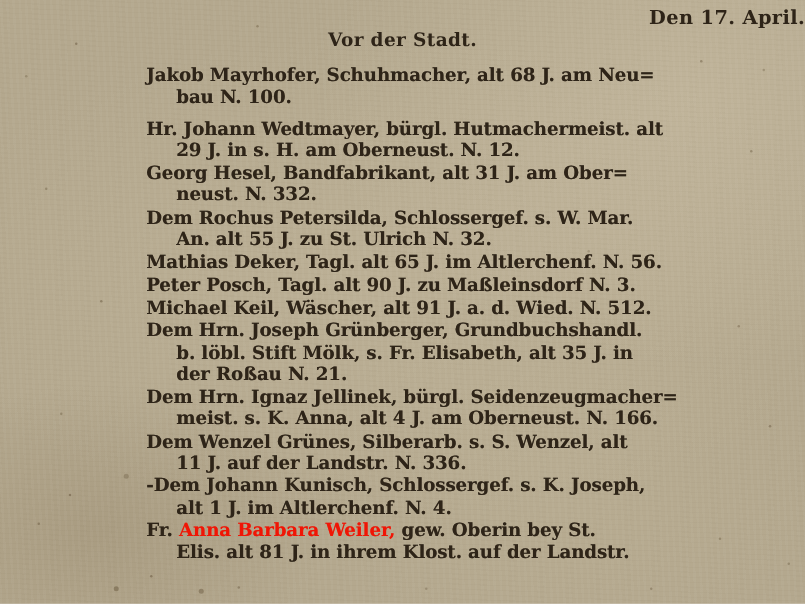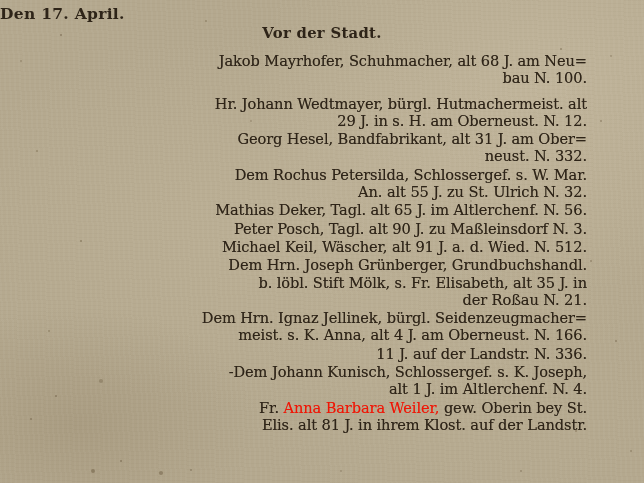--- a/index.html
+++ b/index.html
@@ -34,36 +34,35 @@
       92px 470px 0 1px rgba(93,76,50,.42), 190px 469px 0 0 rgba(93,76,50,.40),
       590px 260px 0 0 rgba(93,76,50,.36), 615px 340px 0 0 rgba(93,76,50,.40),
       575px 430px 0 0 rgba(93,76,50,.34), 520px 470px 0 0 rgba(93,76,50,.36),
       340px 470px 0 0 rgba(93,76,50,.30), 250px 120px 0 0 rgba(93,76,50,.28),
       470px 200px 0 0 rgba(93,76,50,.25), 610px 55px 0 0 rgba(93,76,50,.30),
       20px 60px 0 0 rgba(93,76,50,.30), 630px 450px 0 0 rgba(93,76,50,.35),
       100px 380px 0 1px rgba(93,76,50,.30), 55px 395px 0 0 rgba(93,76,50,.45);
   }
   .date-header {
     position:absolute; top:4px; left:0; width:100%;
-    text-align:left; font-size:15.5px; font-weight:700;
+    text-align:right; font-size:15.5px; font-weight:700;
     color:var(--ink); letter-spacing:.3px;
   }
   .section-header {
     position:absolute; top:24px; left:0; width:100%;
     text-align:center; font-size:14.8px; font-weight:700;
     color:var(--ink); letter-spacing:.3px;
   }
   .entries { position:absolute; left:117px; top:52px; width:470px; }
   .entry { margin:0 0 1px 0; }
   .entry.gap { margin-bottom:8px; }
   .line {
-    font-size:14.6px; font-weight:400; line-height:17.3px;
+    font-size:14.6px; font-weight:700; line-height:17.3px;
     color:var(--ink); letter-spacing:-.1px; white-space:nowrap;
     text-shadow:0 0 .5px rgba(46,36,24,.55);
-    text-align:right;
   }
   .line.wrap { padding-left:24px; }
   .red { color:var(--red); text-shadow:0 0 .5px rgba(240,20,5,.5); }
 </style>
 </head>
 <body>
 
 <div class="paper">
   <div class="grain"></div>
   <div class="specks"></div>
@@ -101,20 +100,21 @@
       <div class="entry">
         <div class="line"><span>Dem Hrn. Joseph Grünberger, Grundbuchshandl.</span></div>
         <div class="line wrap"><span>b. löbl. Stift Mölk, s. Fr. Elisabeth, alt 35 J. in</span></div>
         <div class="line wrap"><span>der Roßau N. 21.</span></div>
       </div>
       <div class="entry">
         <div class="line"><span>Dem Hrn. Ignaz Jellinek, bürgl. Seidenzeugmacher=</span></div>
         <div class="line wrap"><span>meist. s. K. Anna, alt 4 J. am Oberneust. N. 166.</span></div>
       </div>
       <div class="entry">
+        <div class="line"><span>Dem Wenzel Grünes, Silberarb. s. S. Wenzel, alt</span></div>
         <div class="line wrap"><span>11 J. auf der Landstr. N. 336.</span></div>
       </div>
       <div class="entry">
         <div class="line"><span>-Dem Johann Kunisch, Schlossergef. s. K. Joseph,</span></div>
         <div class="line wrap"><span>alt 1 J. im Altlerchenf. N. 4.</span></div>
       </div>
       <div class="entry">
         <div class="line"><span>Fr. </span><span class="red">Anna Barbara Weiler,</span><span> gew. Oberin bey St.</span></div>
         <div class="line wrap"><span>Elis. alt 81 J. in ihrem Klost. auf der Landstr.</span></div>
       </div>

